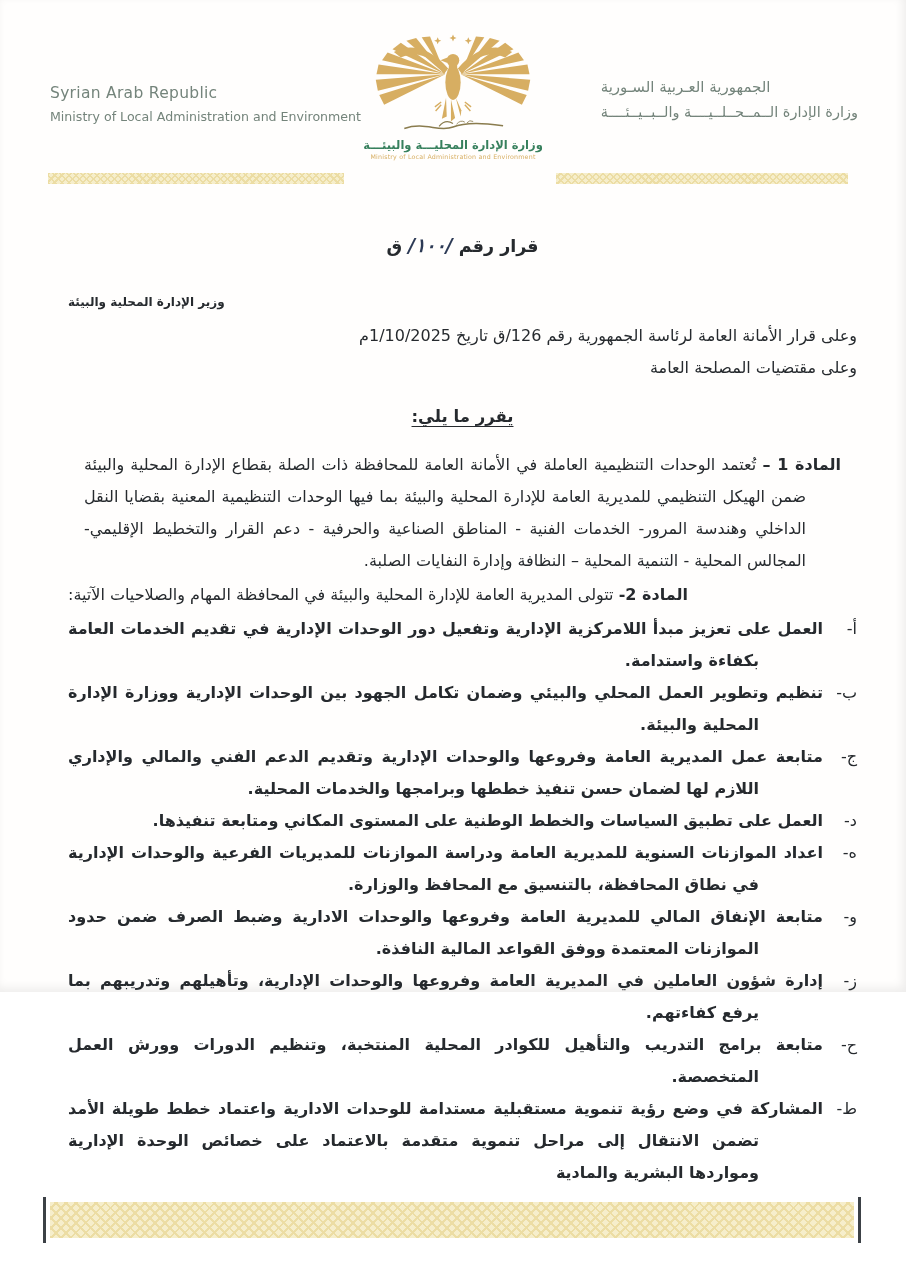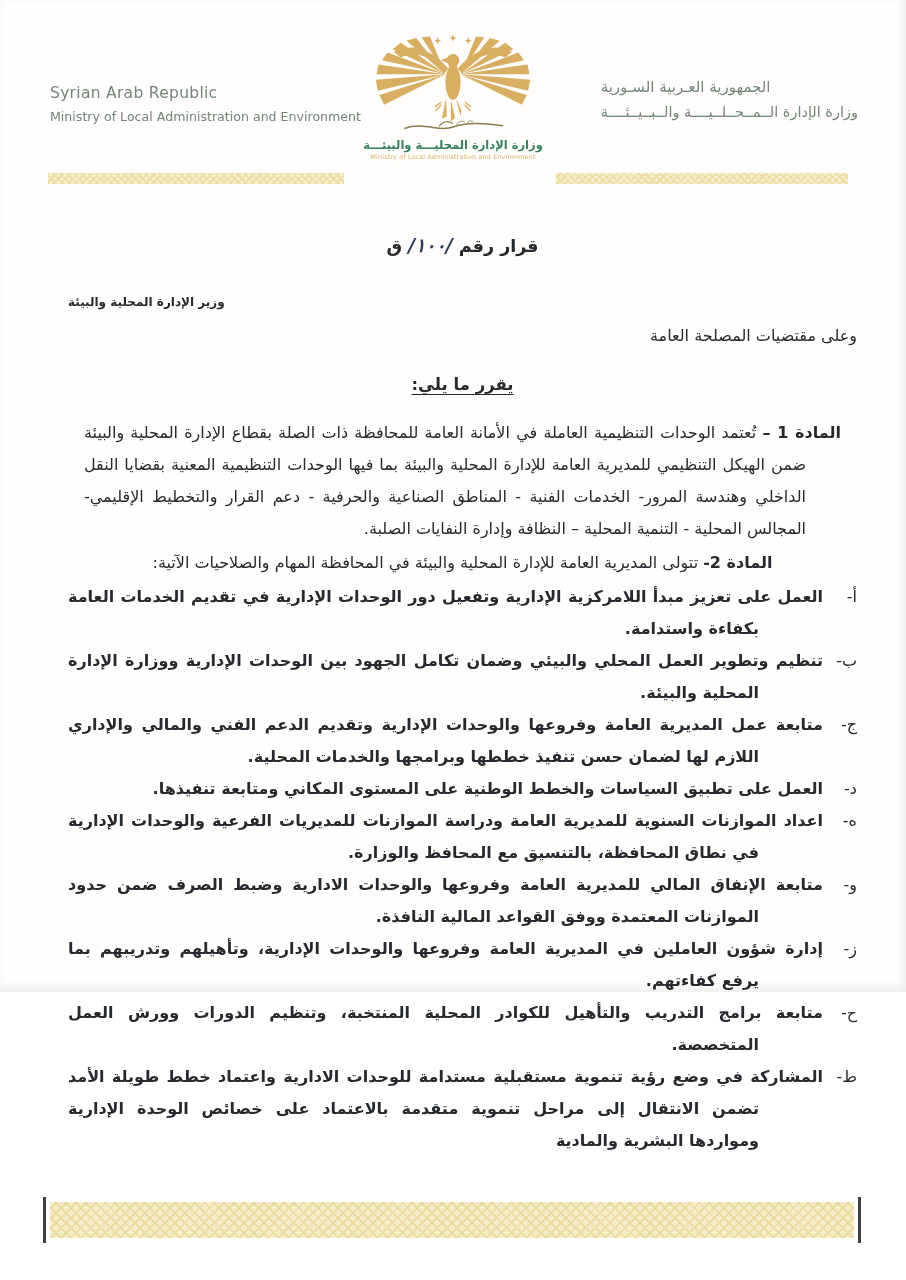--- a/index.html
+++ b/index.html
@@ -44,21 +44,21 @@
   .decision-no{margin:34px 0 0;text-align:center;font-weight:bold;font-size:17.5px;}
   .decision-no .hand{font-style:italic;font-size:19px;letter-spacing:2px;
                      color:var(--hand_ink,#2c3a55);}
   .minister{margin:26px 0 0;font-size:12px;font-weight:bold;text-align:left;}
   .pre{margin:6px 0 0;text-align:right;}
   .pre + .pre{margin-top:0;}
   .decree{margin:16px 0 16px;text-align:center;font-size:16.5px;font-weight:bold;
           text-decoration:underline;text-underline-offset:4px;}
   .article{margin:8px 16px 0;text-align:justify;padding-right:35px;text-indent:-35px;}
   .article b{font-weight:bold;}
-  .article2{margin:2px 0 0;text-align:center;}
+  .article2{margin:2px 0 0;text-align:left;}
   .items{margin-top:2px;}
   .item{display:flex;align-items:flex-start;margin:0;}
   .item .marker{flex:0 0 34px;white-space:nowrap;}
   .item .txt{flex:1;text-align:justify;padding-right:64px;text-indent:-64px;font-weight:bold;}
 
   
   .band-bottom{position:absolute;top:1202px;left:50px;right:52px;height:36px;
     background:
       repeating-linear-gradient(45deg, var(--band_dot,#ecdda4) 0 2px, transparent 2px 7px),
       repeating-linear-gradient(-45deg, var(--band_dot,#ecdda4) 0 2px, var(--band_fill,#f6eecb) 2px 7px);
@@ -135,20 +135,21 @@
   <main class="doc">
 
     <p class="decision-no">
       <span>قرار رقم</span>
       <span class="hand">/١٠٠/</span>
       <span>ق</span>
     </p>
 
     <h2 class="minister">وزير الإدارة المحلية والبيئة</h2>
 
+    <p class="pre">وعلى قرار الأمانة العامة لرئاسة الجمهورية رقم 126/ق تاريخ  1/10/2025م</p>
     <p class="pre">وعلى مقتضيات المصلحة العامة</p>
 
     <h3 class="decree">يقرر ما يلي:</h3>
 
     <p class="article">
       <b>المادة 1 –</b>
       <span>تُعتمد الوحدات التنظيمية العاملة في الأمانة العامة للمحافظة ذات الصلة بقطاع الإدارة المحلية والبيئة ضمن الهيكل التنظيمي للمديرية العامة للإدارة المحلية والبيئة بما فيها الوحدات التنظيمية المعنية بقضايا النقل الداخلي وهندسة المرور- الخدمات الفنية - المناطق الصناعية والحرفية - دعم القرار والتخطيط الإقليمي- المجالس المحلية - التنمية المحلية – النظافة وإدارة النفايات الصلبة.</span>
     </p>
 
     <p class="article2">

